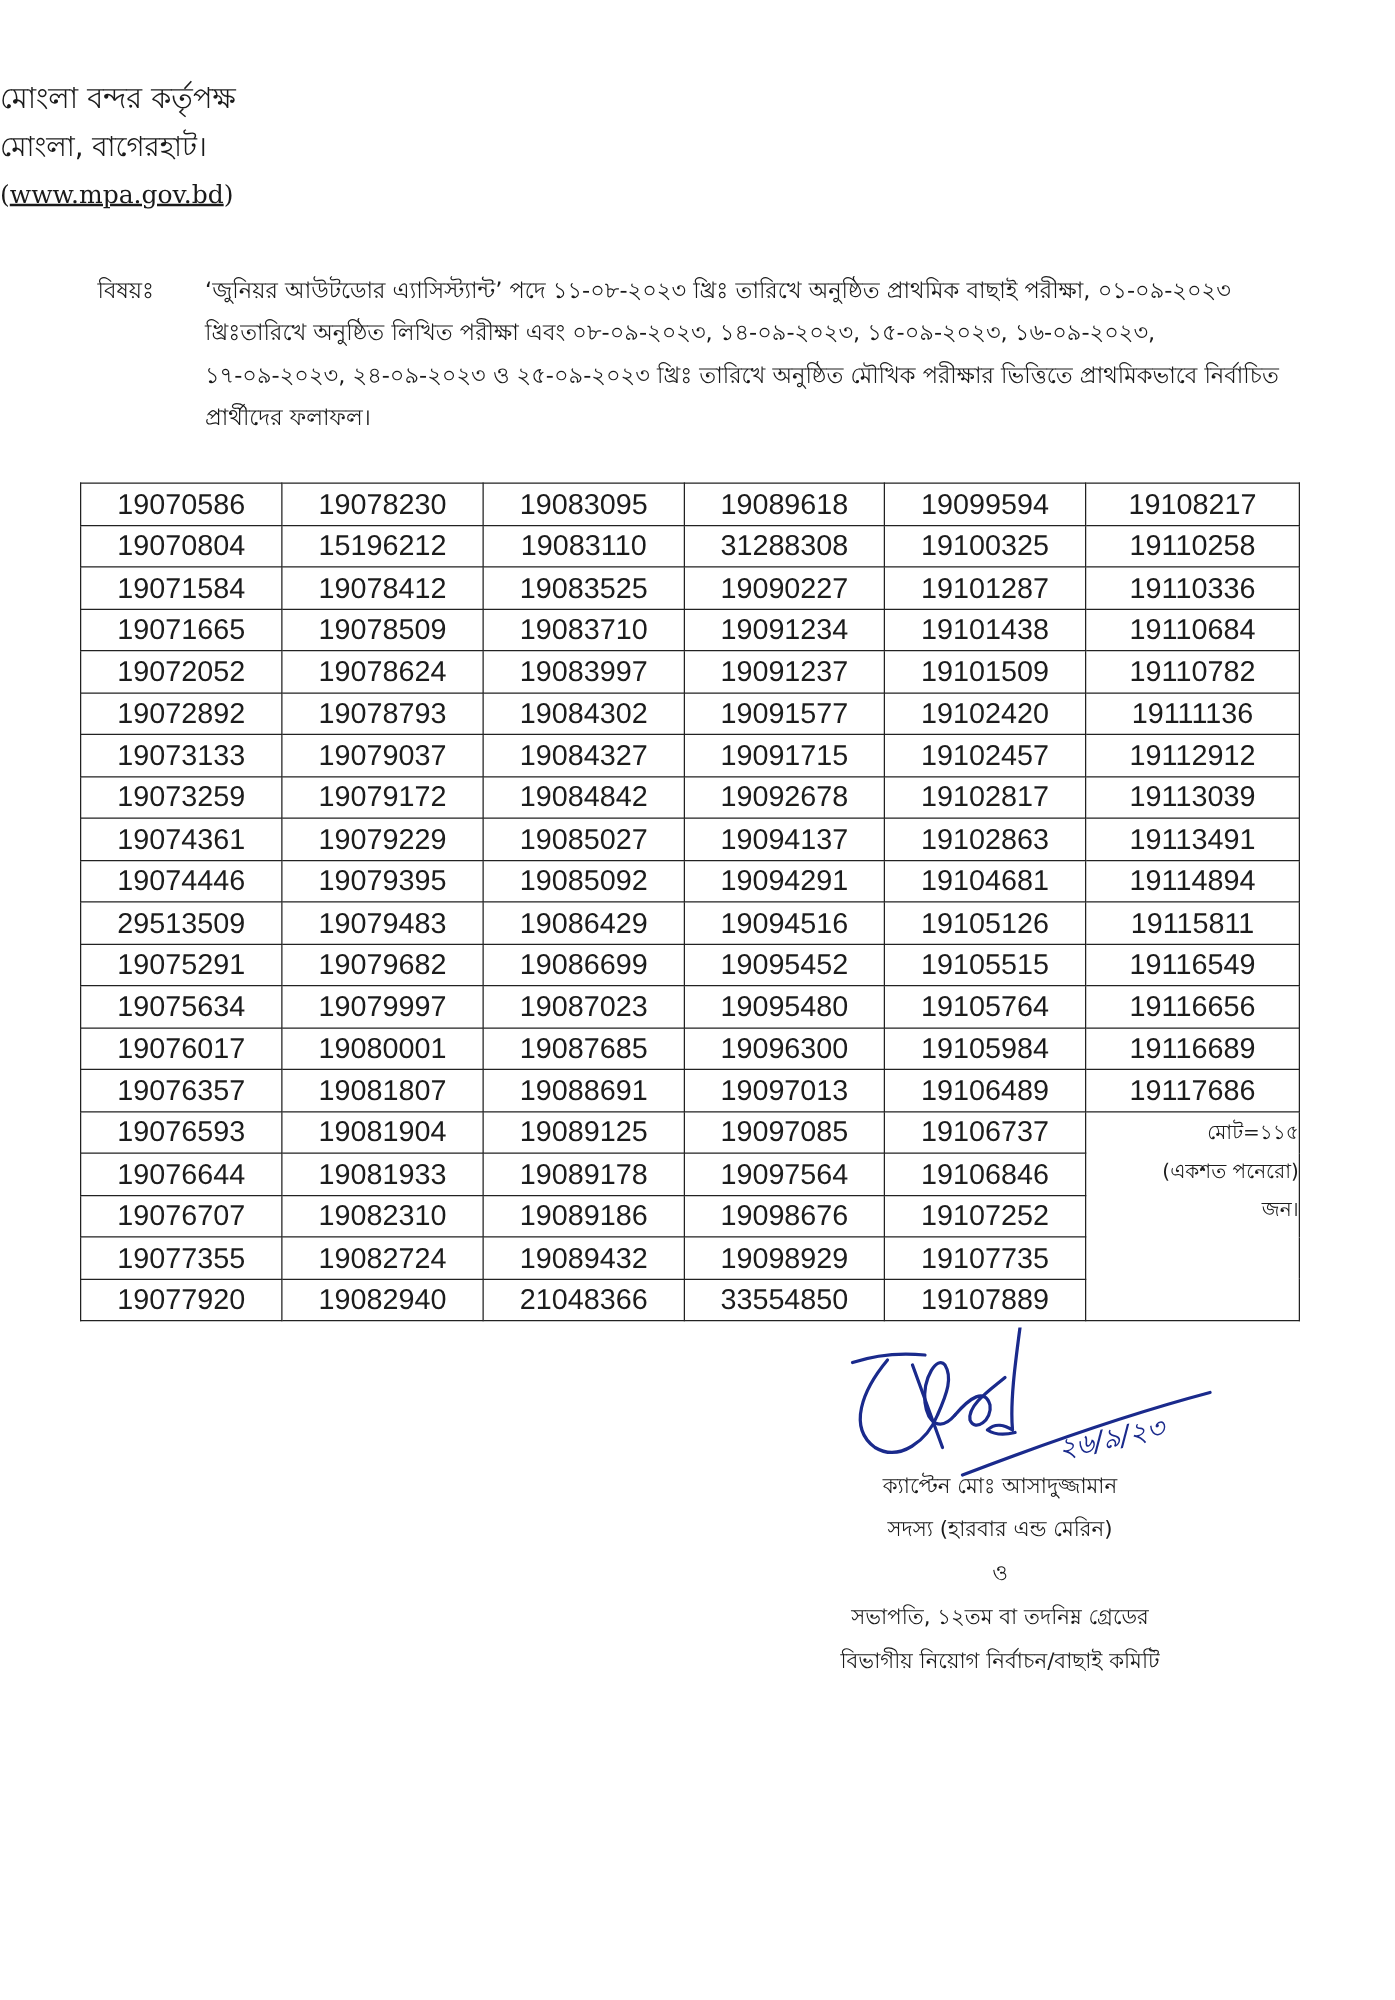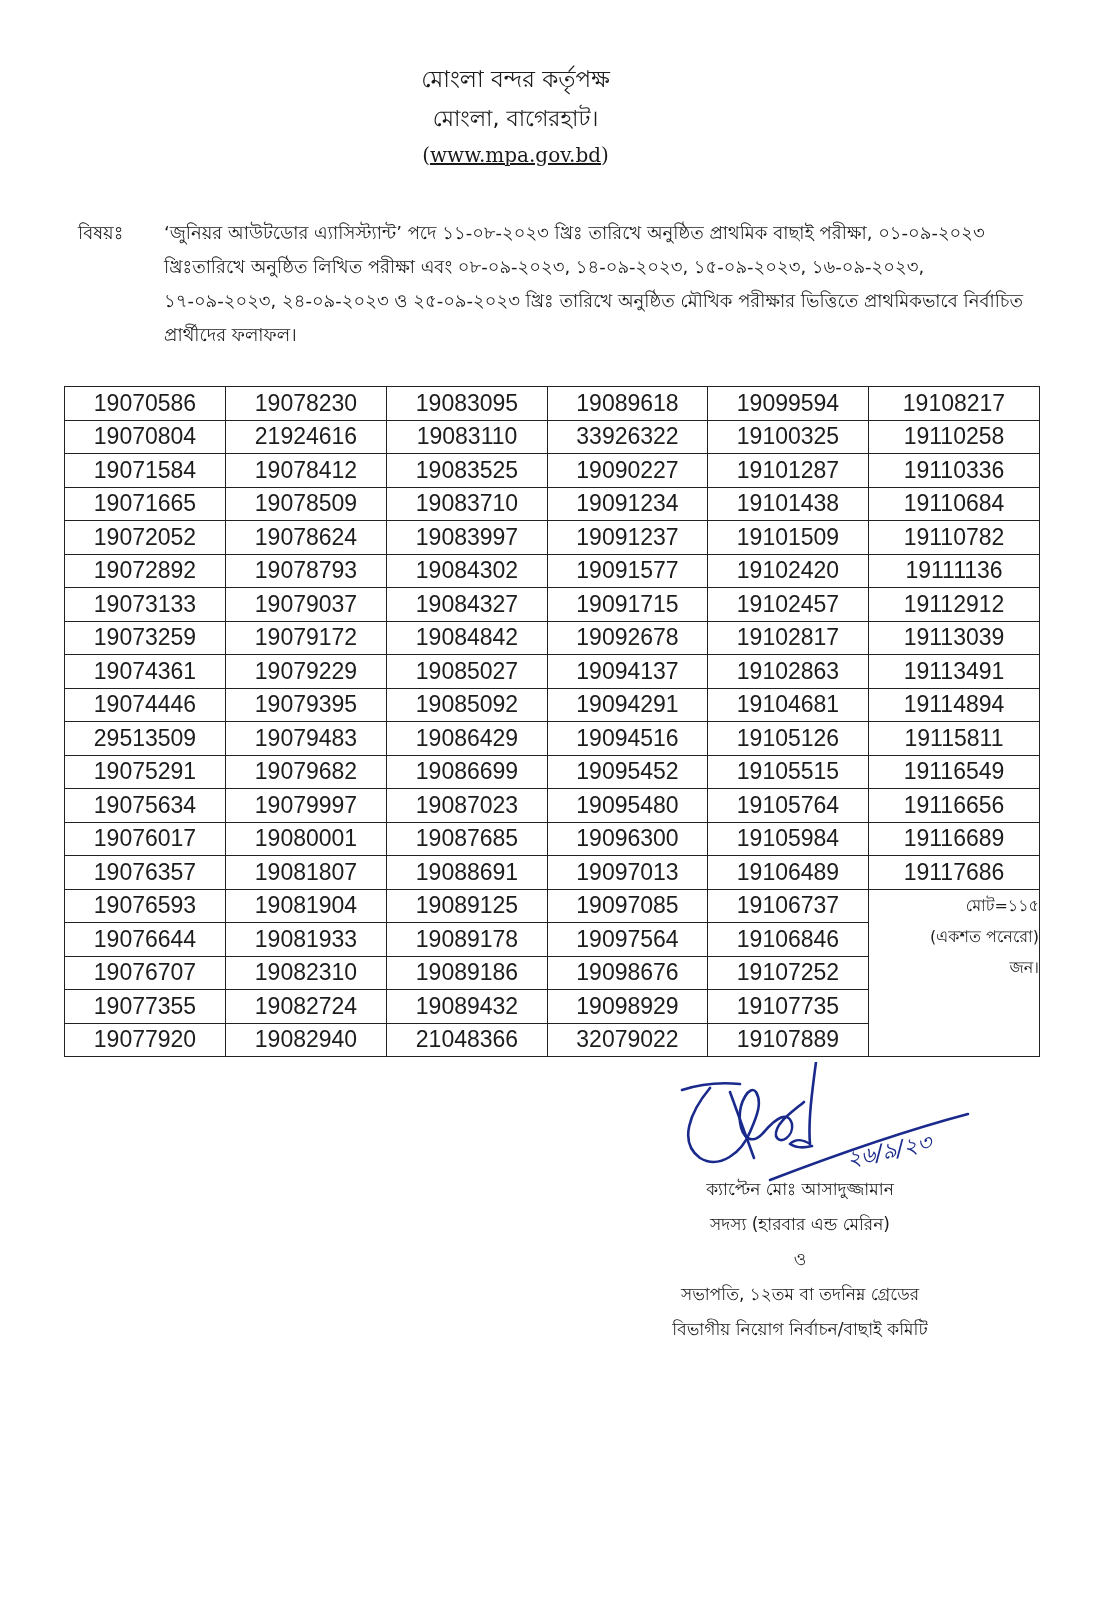--- a/index.html
+++ b/index.html
@@ -6,21 +6,21 @@
     html, body { width: 1116px; height: 1600px; background: #ffffff; }
     body {
       position: relative;
       font-family: "DejaVu Sans", "Liberation Sans", sans-serif;
       color: #1a1a1a;
       overflow: hidden;
     }
     .header {
       position: absolute;
       top: 62px; left: 0; width: 1031px;
-      text-align: center;
+      text-align: left;
     }
     .header .org {
       font-size: 23px;
       line-height: 34px;
       margin-bottom: 8px;
     }
     .header .place {
       font-size: 22px;
       line-height: 30px;
       margin-bottom: 8px;
@@ -108,23 +108,23 @@
       <tr>
         <td class="c0">19070586</td>
         <td class="c1">19078230</td>
         <td class="c2">19083095</td>
         <td class="c3">19089618</td>
         <td class="c4">19099594</td>
         <td class="c5">19108217</td>
       </tr>
       <tr>
         <td class="c0">19070804</td>
-        <td class="c1">21924616</td>
+        <td class="c1">15196212</td>
         <td class="c2">19083110</td>
-        <td class="c3">33926322</td>
+        <td class="c3">31288308</td>
         <td class="c4">19100325</td>
         <td class="c5">19110258</td>
       </tr>
       <tr>
         <td class="c0">19071584</td>
         <td class="c1">19078412</td>
         <td class="c2">19083525</td>
         <td class="c3">19090227</td>
         <td class="c4">19101287</td>
         <td class="c5">19110336</td>
@@ -255,21 +255,21 @@
         <td class="c0">19077355</td>
         <td class="c1">19082724</td>
         <td class="c2">19089432</td>
         <td class="c3">19098929</td>
         <td class="c4">19107735</td>
       </tr>
       <tr>
         <td class="c0">19077920</td>
         <td class="c1">19082940</td>
         <td class="c2">21048366</td>
-        <td class="c3">32079022</td>
+        <td class="c3">33554850</td>
         <td class="c4">19107889</td>
       </tr>
     </tbody>
 </table>
 
 <svg class="signature" viewBox="0 0 290 120">
   <g fill="none" stroke="#1a2a8c" stroke-width="2.6" stroke-linecap="round" stroke-linejoin="round">
     <path d="M2,28 C20,22 40,20 60,22"></path>
     <path d="M30,26 C10,50 -2,80 20,96 C40,108 62,90 70,70 C78,52 82,40 76,30 C70,22 58,40 60,60 C62,76 72,84 84,70"></path>
     <path d="M50,30 L74,96"></path>

